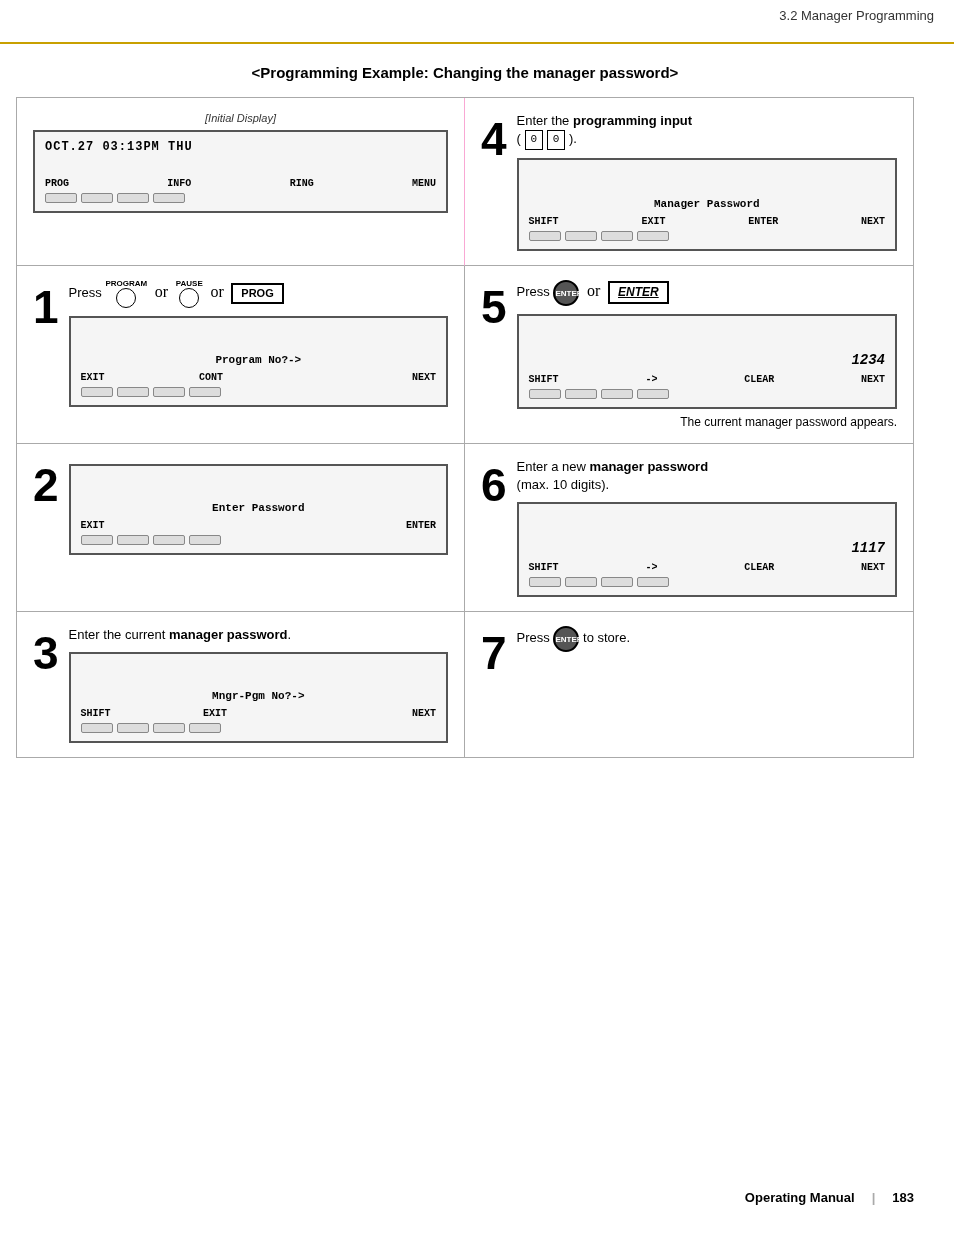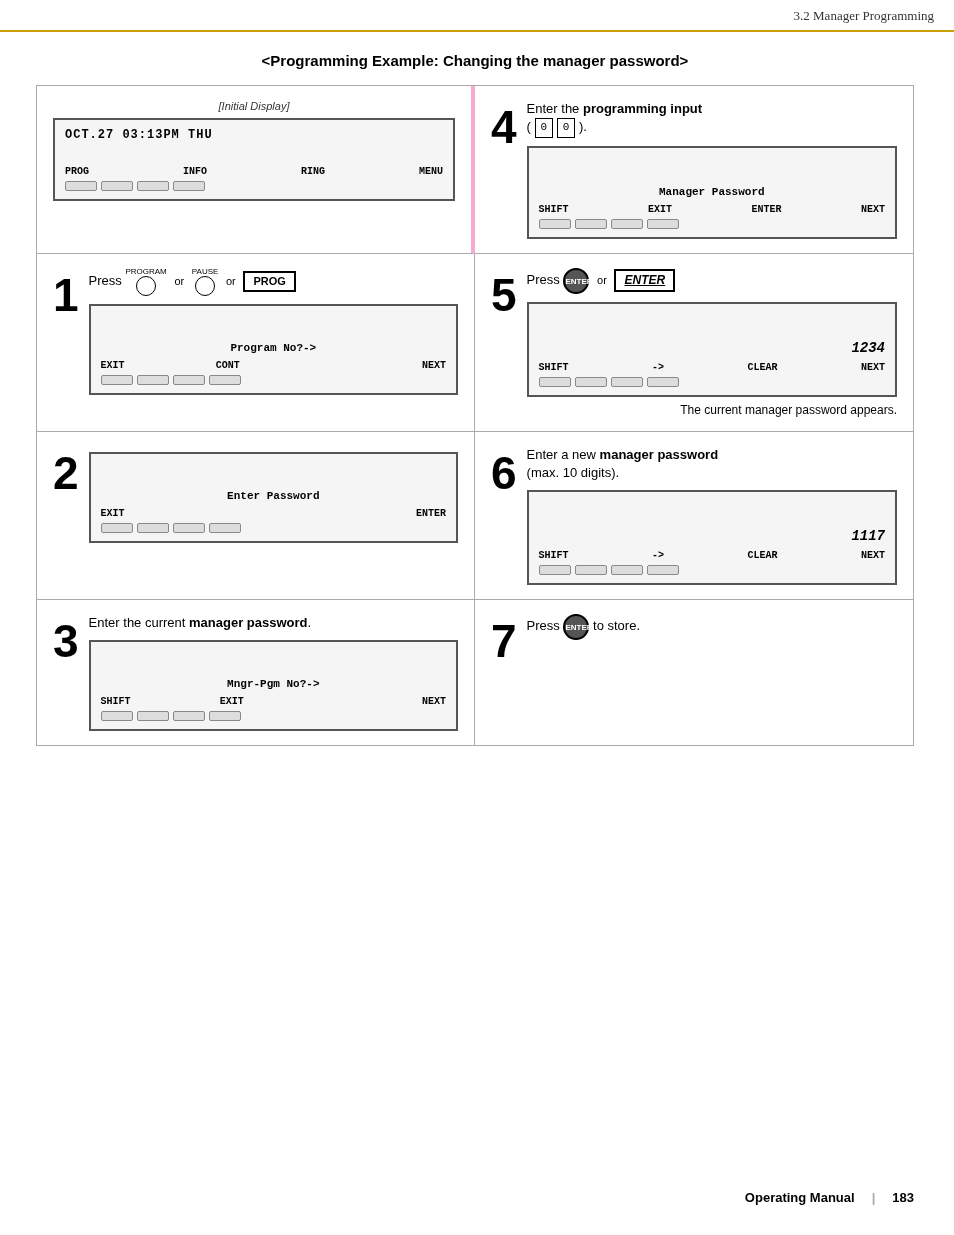--- a/index.html
+++ b/index.html
@@ -8,34 +8,33 @@
       background: #fff;
       width: 954px;
       min-height: 1235px;
       position: relative;
       font-size: 13px;
       color: #000;
     }
 
     .header-bar {
       border-bottom: 2px solid #c8a000;
-      padding: 8px 20px 6px 20px;
+      padding: 8px 20px 19px 20px;
       text-align: right;
       font-size: 12px;
       color: #333;
-      font-family: Liberation Serif, serif;
     }
 
     .page-title {
       font-size: 13px;
       color: #333;
     }
 
     .main-content {
-      padding: 20px 40px 40px 36px;
+      padding: 20px 40px 40px 16px;
     }
 
     .section-heading {
       font-size: 15px;
       font-weight: bold;
       text-align: center;
       margin-bottom: 16px;
       color: #000;
     }
 
@@ -208,20 +207,21 @@
       text-decoration: underline;
       vertical-align: middle;
       background: #fff;
     }
 
     .small-label {
       font-size: 8px;
       display: block;
       text-align: left;
       line-height: 1;
+      font-weight: bold;
     }
 
     .key-with-label {
       display: inline-flex;
       flex-direction: column;
       align-items: center;
       vertical-align: middle;
     }
 
     .footer-bar {
@@ -234,21 +234,21 @@
       align-items: center;
       gap: 17px;
     }
 
     .footer-bar span {
       color: #000;
       font-weight: bold;
     }
 
     .or-text {
-      display: inline; font-size: 11px; margin: 0 4px;
+      display: inline; font-size: 16px; margin: 0 4px; font-family: Liberation Serif, serif;
     }
 
     .display-body {
       min-height: 40px;
       display: flex;
       flex-direction: column;
       justify-content: flex-end;
     }
   </style>
 </head>
@@ -258,21 +258,21 @@
   <span class="page-title">3.2 Manager Programming</span>
 </div>
 
 <div class="main-content">
   <div class="section-heading">
     &lt;Programming Example: Changing the manager password&gt;
   </div>
 
   <div class="big-box">
 
-    <div class="cell" style="border-bottom:1px solid #aaa; border-right:4px solid #f9a8d4;">
+    <div class="cell" style="border-bottom:1px solid #aaa; border-right:1px solid #f9a8d4;">
       <div class="display-top-label">[Initial Display]</div>
       <div class="display-screen">
         <div class="display-date-row">OCT.27   03:13PM   THU</div>
         <div style="height:16px;"></div>
         <div class="display-softkeys">
           <span>PROG</span>
           <span>INFO</span>
           <span>RING</span>
           <span>MENU</span>
         </div>

